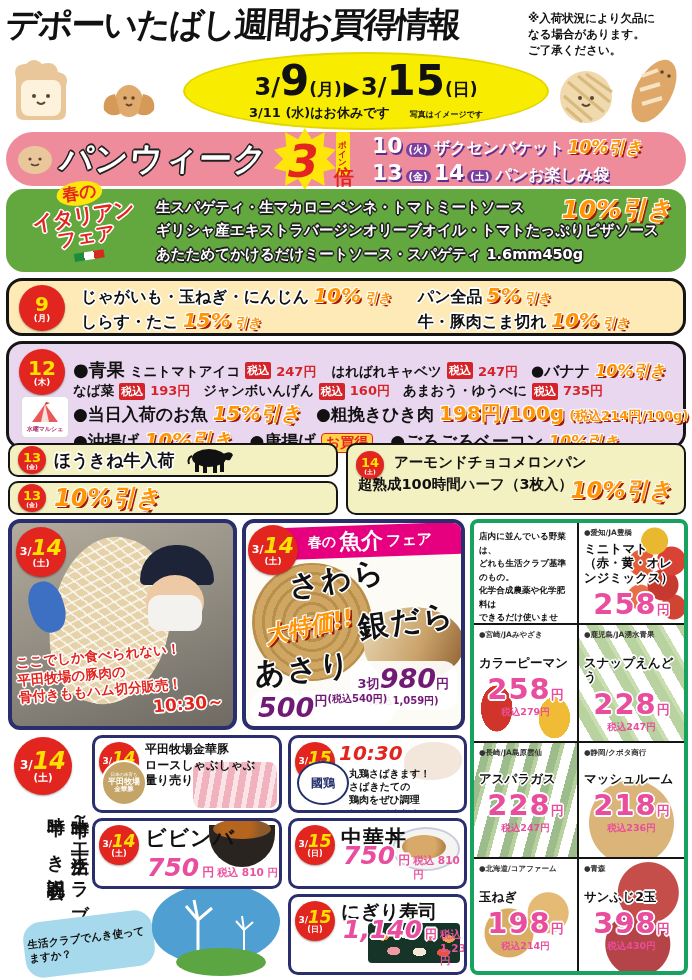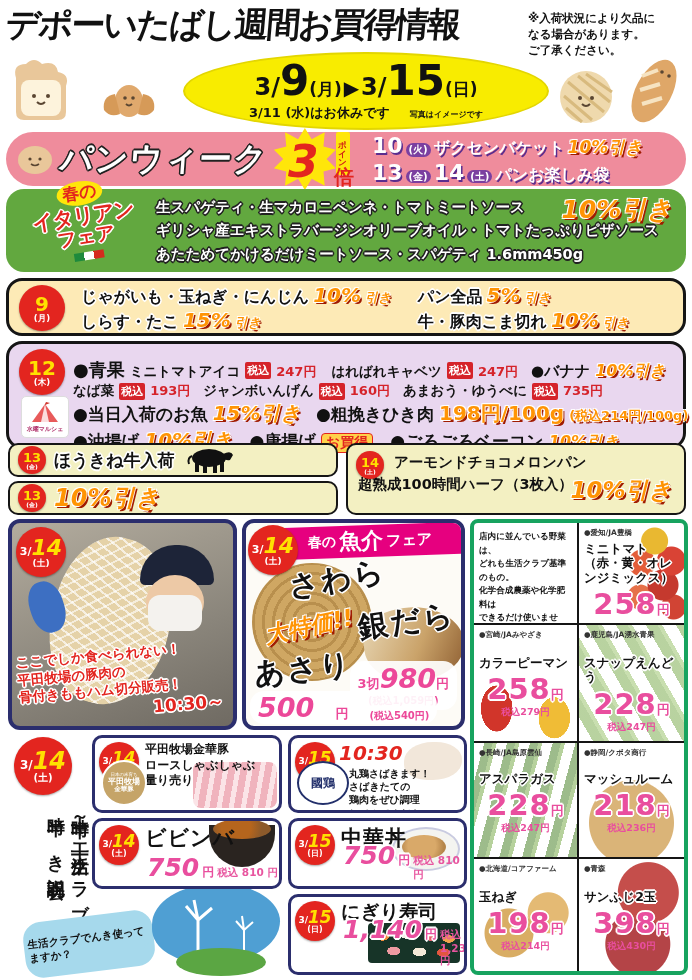--- a/index.html
+++ b/index.html
@@ -104,22 +104,22 @@
      background:radial-gradient(circle at 20% 40%,#6d5a43 0 9px,transparent 10px),radial-gradient(circle at 45% 30%,#4c3d2c 0 9px,transparent 10px),
      radial-gradient(circle at 70% 45%,#7a6residual 0,transparent 0),radial-gradient(circle at 68% 42%,#75604a 0 9px,transparent 10px),
      radial-gradient(circle at 32% 68%,#55452f 0 9px,transparent 10px),radial-gradient(circle at 58% 70%,#6d5a43 0 9px,transparent 10px),
      radial-gradient(circle at 84% 66%,#4c3d2c 0 8px,transparent 9px),#9c8666}
   .sf-item{font-weight:900;color:#111;z-index:3;letter-spacing:2px}
   .sf-i1{left:42px;top:36px;font-size:30px;transform:rotate(-10deg)}
   .sf-i2{left:112px;top:78px;font-size:30px;transform:rotate(-8deg)}
   .sf-i3{left:8px;top:126px;font-size:30px;transform:rotate(-6deg)}
   .sf-burst{left:18px;top:88px;font-size:23px;transform:rotate(-12deg);z-index:3;letter-spacing:0}
   .sf-p1{right:4px;bottom:16px;background:rgba(255,255,255,.92);border-radius:14px;padding:2px 8px;text-align:center;z-index:4}
-  .sf-p2{left:4px;bottom:2px;background:rgba(255,255,255,.92);border-radius:14px;padding:1px 8px;z-index:4;display:flex;align-items:flex-end;gap:21px}
-  .rp{color:#ec4899;font-weight:900}
+  .sf-p2{left:4px;bottom:2px;background:rgba(255,255,255,.92);border-radius:14px;padding:1px 8px;z-index:4;display:flex;align-items:flex-start;gap:0}
+  .rp{color:#701a75;font-weight:900}
   .rp-lab{font-size:13px}.rp-big{font-size:27px;font-style:italic}.rp-unit{font-size:13px}.rp-tax{font-size:10px;display:block}
   
   #vegBoard{left:470px;top:519px;width:218px;height:456px;border:4px solid #17a35f;border-radius:8px;background:#fff;box-sizing:border-box}
   .veg-grid{display:grid;grid-template-columns:1fr 1fr;grid-template-rows:102px 118px 116px 1fr;height:100%}
   .vcell{position:relative;padding:5px 5px;box-sizing:border-box;overflow:hidden}
   .vcb{border-bottom:2.5px solid #151515}.vcr{border-right:2.5px solid #151515}
   .vintro{font-size:8.6px;font-weight:700;line-height:1.58;padding:7px 5px}
   .vorigin{font-size:7.5px;font-weight:700;color:#333;position:relative;z-index:2}
   .vname{font-size:12.5px;font-weight:900;line-height:1.15;margin-top:4px;position:relative;z-index:2}
   .vprice{text-align:center;margin-top:2px;position:relative;z-index:2}

